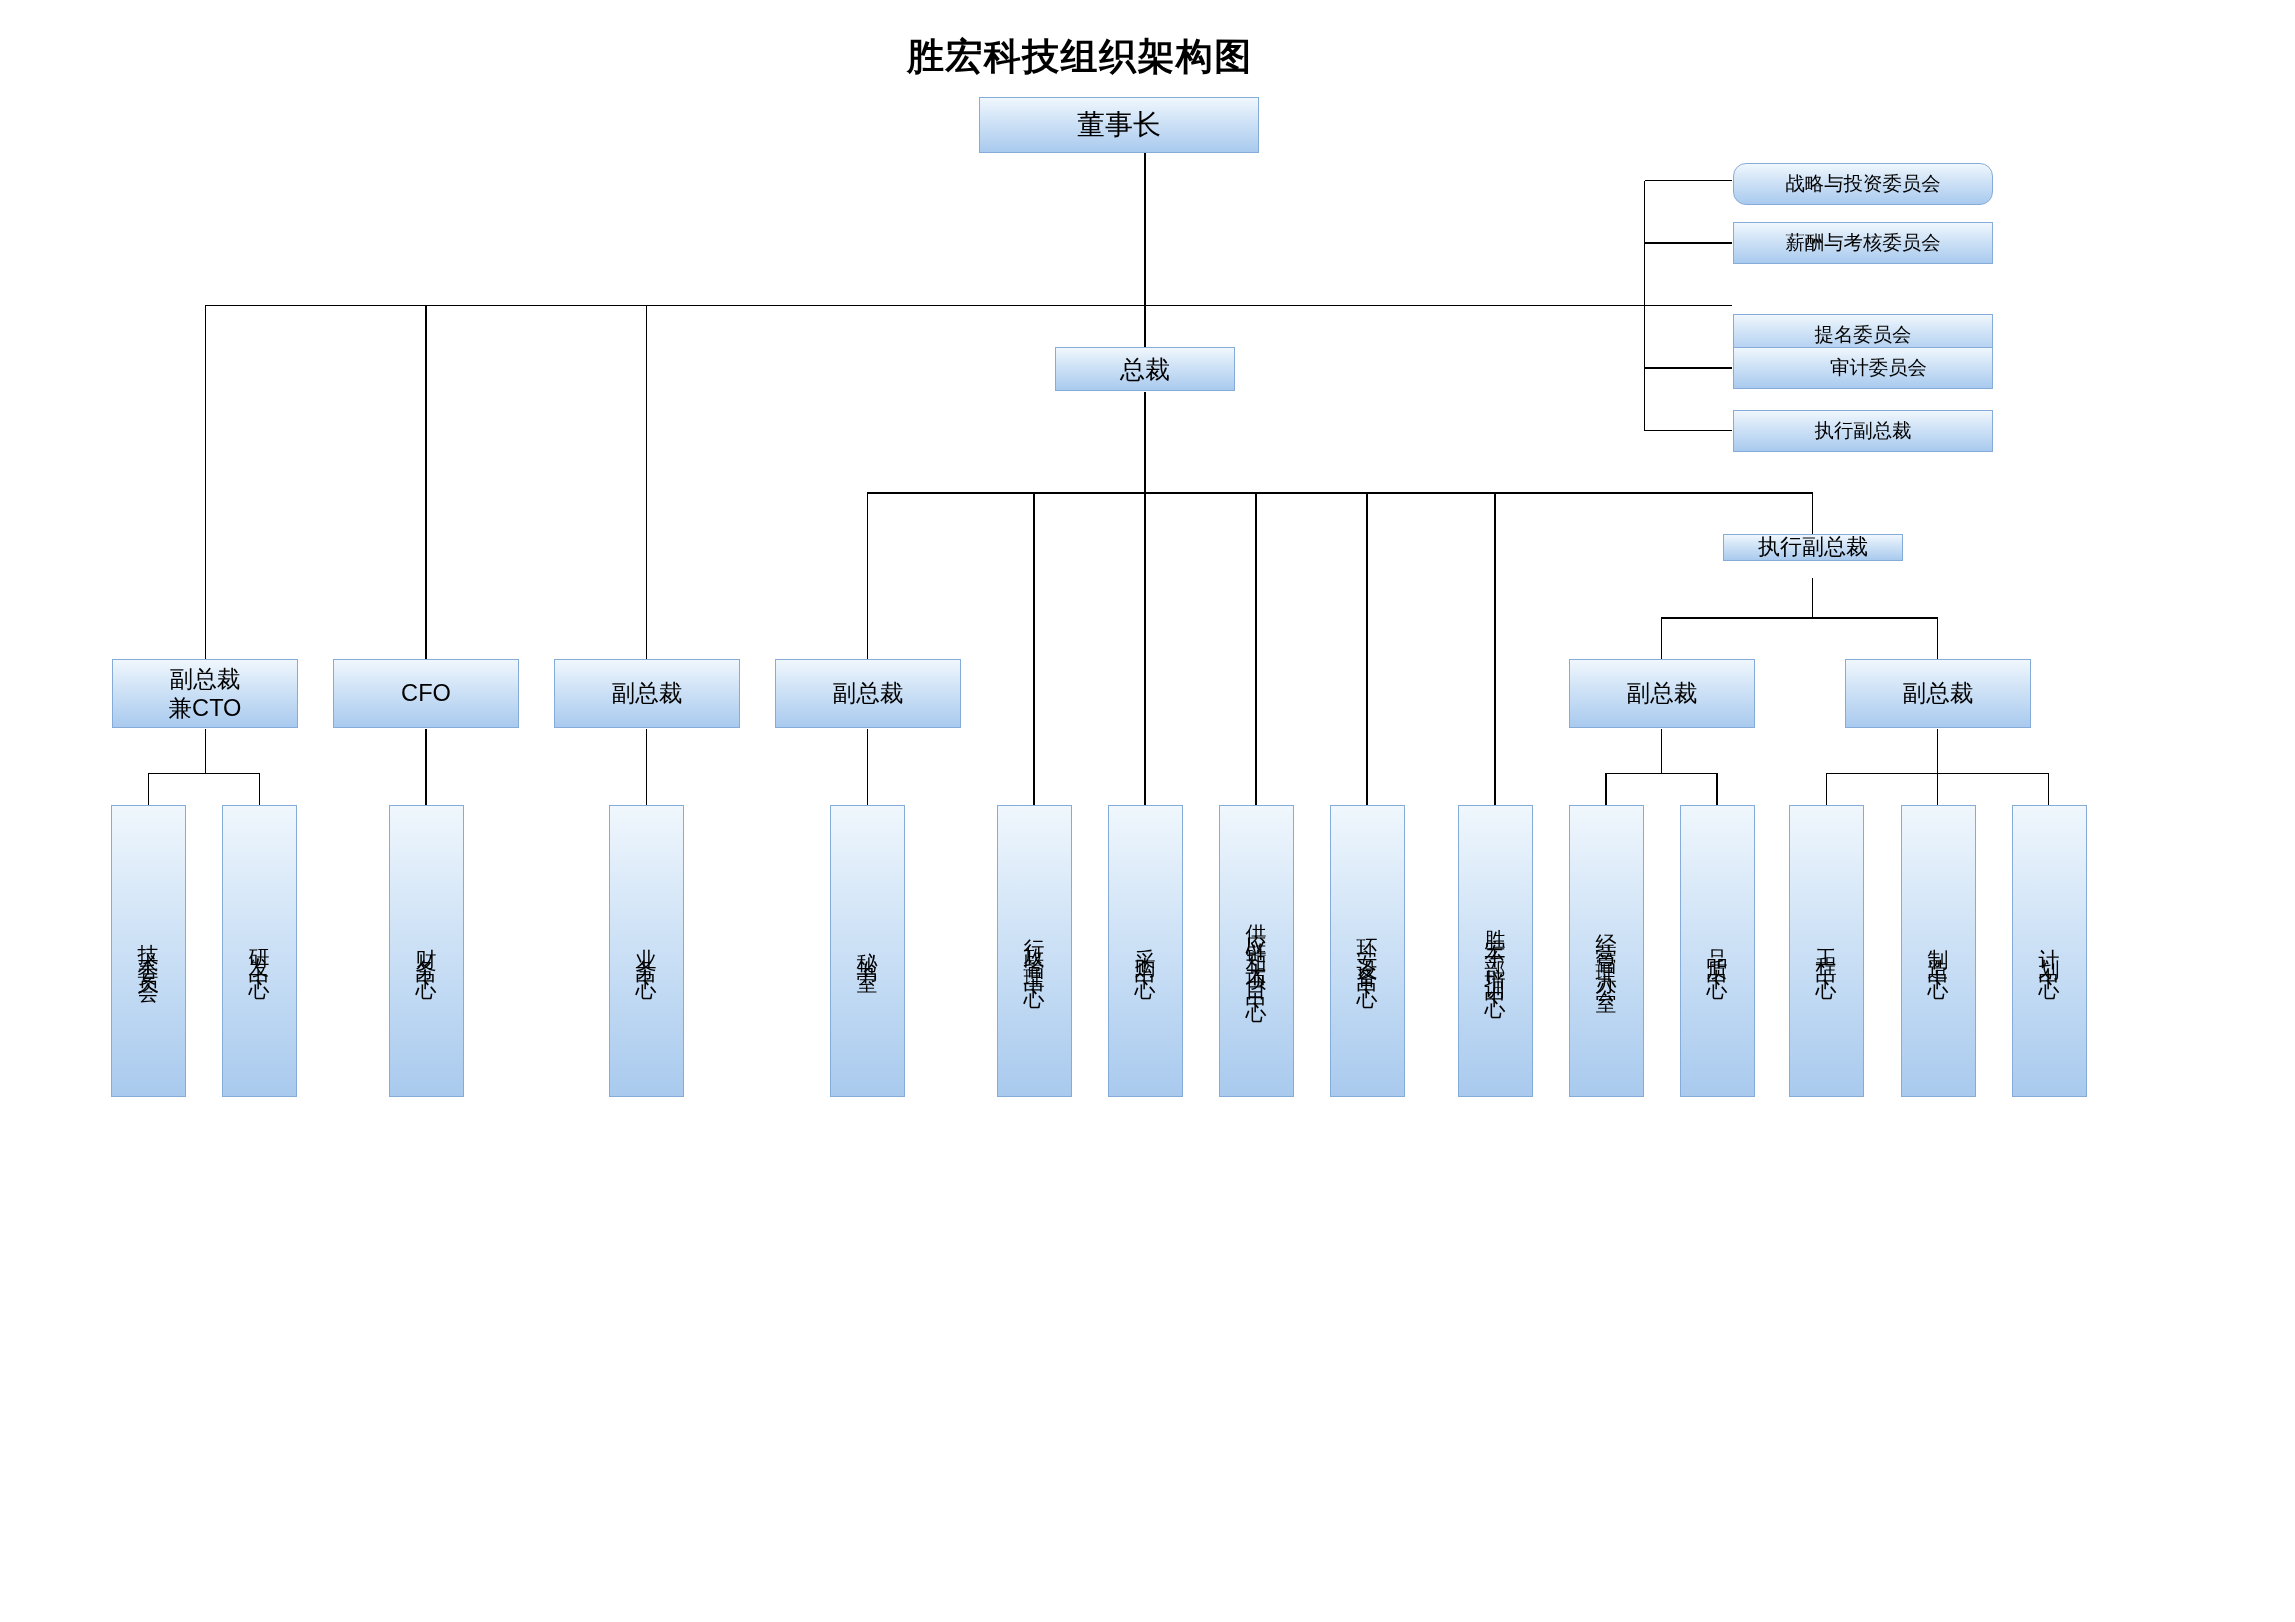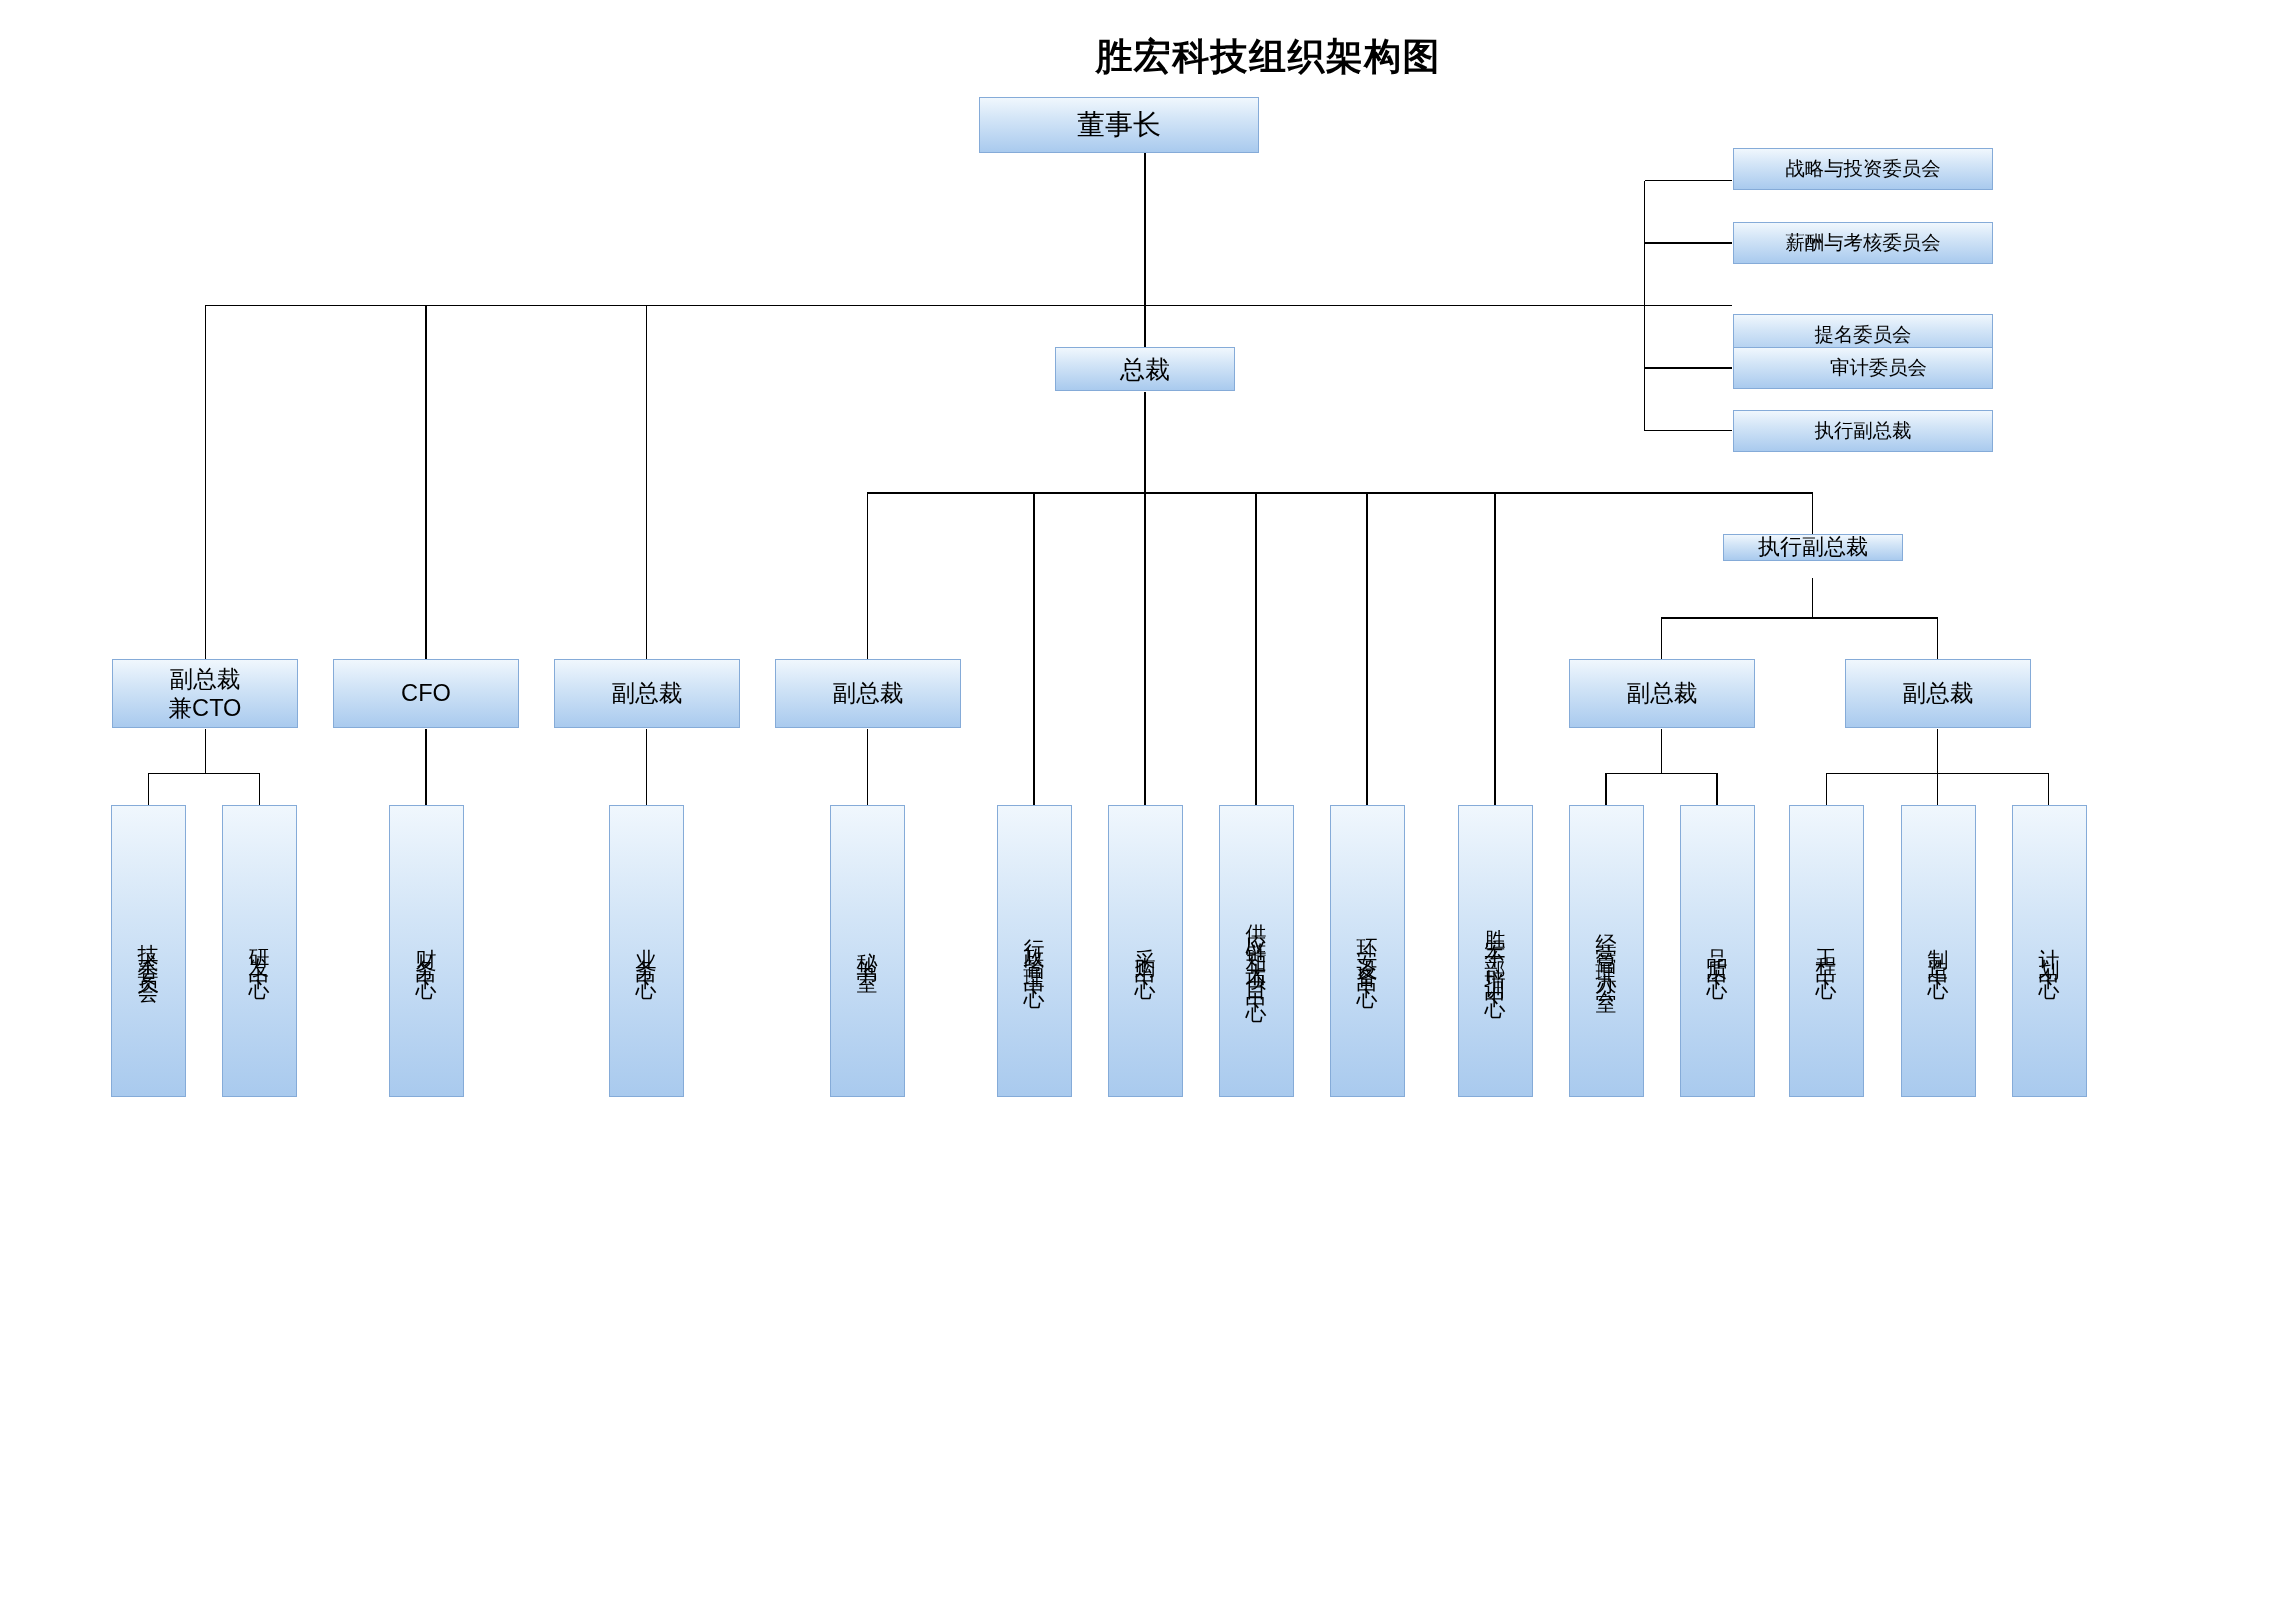--- a/index.html
+++ b/index.html
@@ -5,21 +5,21 @@
   html, body { margin: 0; padding: 0; background: #ffffff; }
   body {
     width: 2295px; height: 1623px;
     font-family: "Liberation Sans", "DejaVu Sans", sans-serif;
     color: #000000;
   }
   .canvas { position: relative; width: 2295px; height: 1623px; background: #ffffff; overflow: hidden; }
 
   .chart-title {
     position: absolute; left: 907px; top: 32px; width: 534px;
-    text-align: right; font-size: 37px; font-weight: bold; letter-spacing: 1.4px;
+    text-align: left; font-size: 37px; font-weight: bold; letter-spacing: 1.4px;
   }
 
   .connectors { position: absolute; left: 0; top: 0; pointer-events: none; }
 
   .box {
     position: absolute; box-sizing: border-box;
     display: flex; align-items: center; justify-content: center;
     background: linear-gradient(180deg, #f0f7fd 0%, #d3e5f7 38%, #a9caee 100%);
     border: 1.4px solid #85abd8;
   }
@@ -95,21 +95,21 @@
       <line x1="2632" y1="1114" x2="2632" y2="1160"></line>
       <line x1="2792" y1="1114" x2="2792" y2="1160"></line>
       <line x1="2952" y1="1114" x2="2952" y2="1160"></line>
     </g>
   </svg>
 
   <div class="box b-chairman">
     <span class="label">董事长</span>
   </div>
 
-  <div class="box committee" style="top:148px;">
+  <div class="box committee" style="top:163px;border-radius:13px;">
     <span class="label">战略与投资委员会</span>
   </div>
   <div class="box committee" style="top:222px;">
     <span class="label">薪酬与考核委员会</span>
   </div>
   <div class="box committee" style="top:285px;margin-top:29px;">
     <span class="label">提名委员会</span>
   </div>
   <div class="box committee" style="top:347px;padding-left:31px;">
     <span class="label">审计委员会</span>

